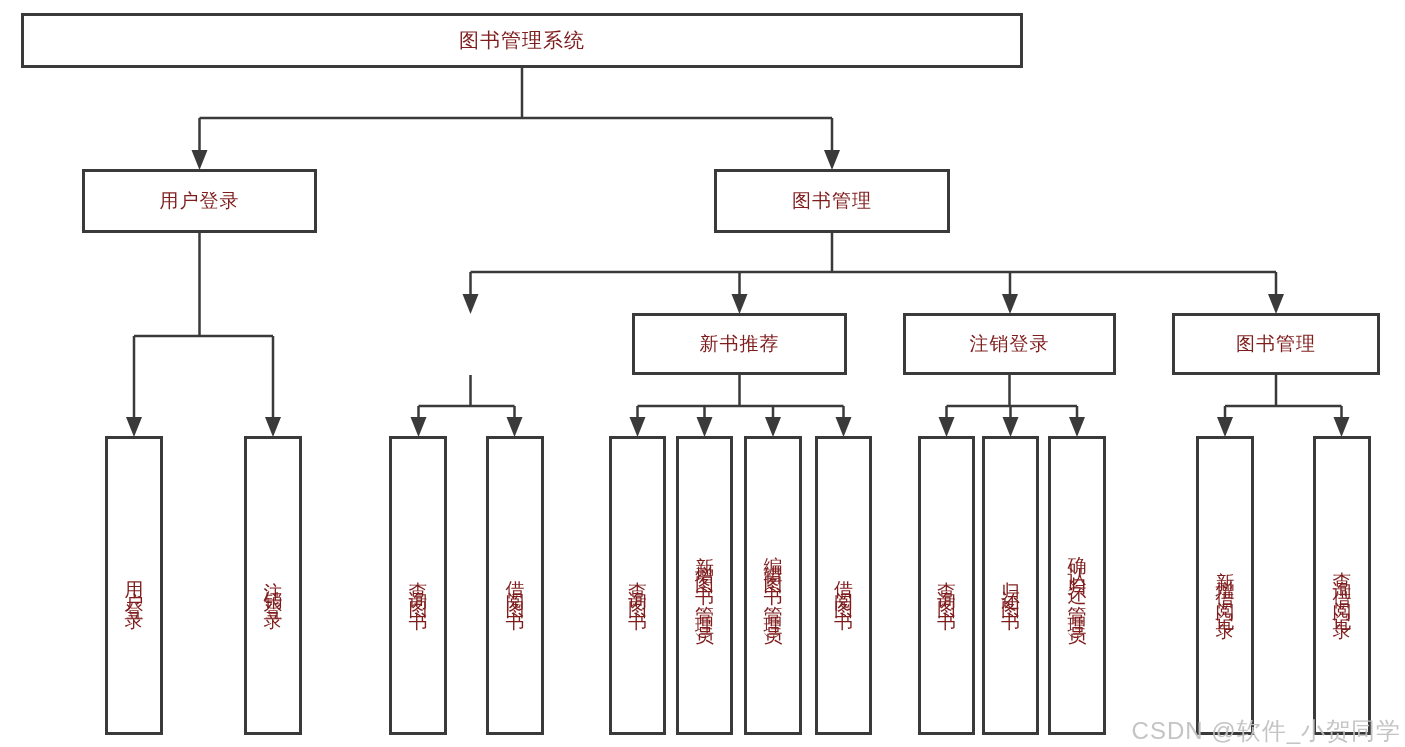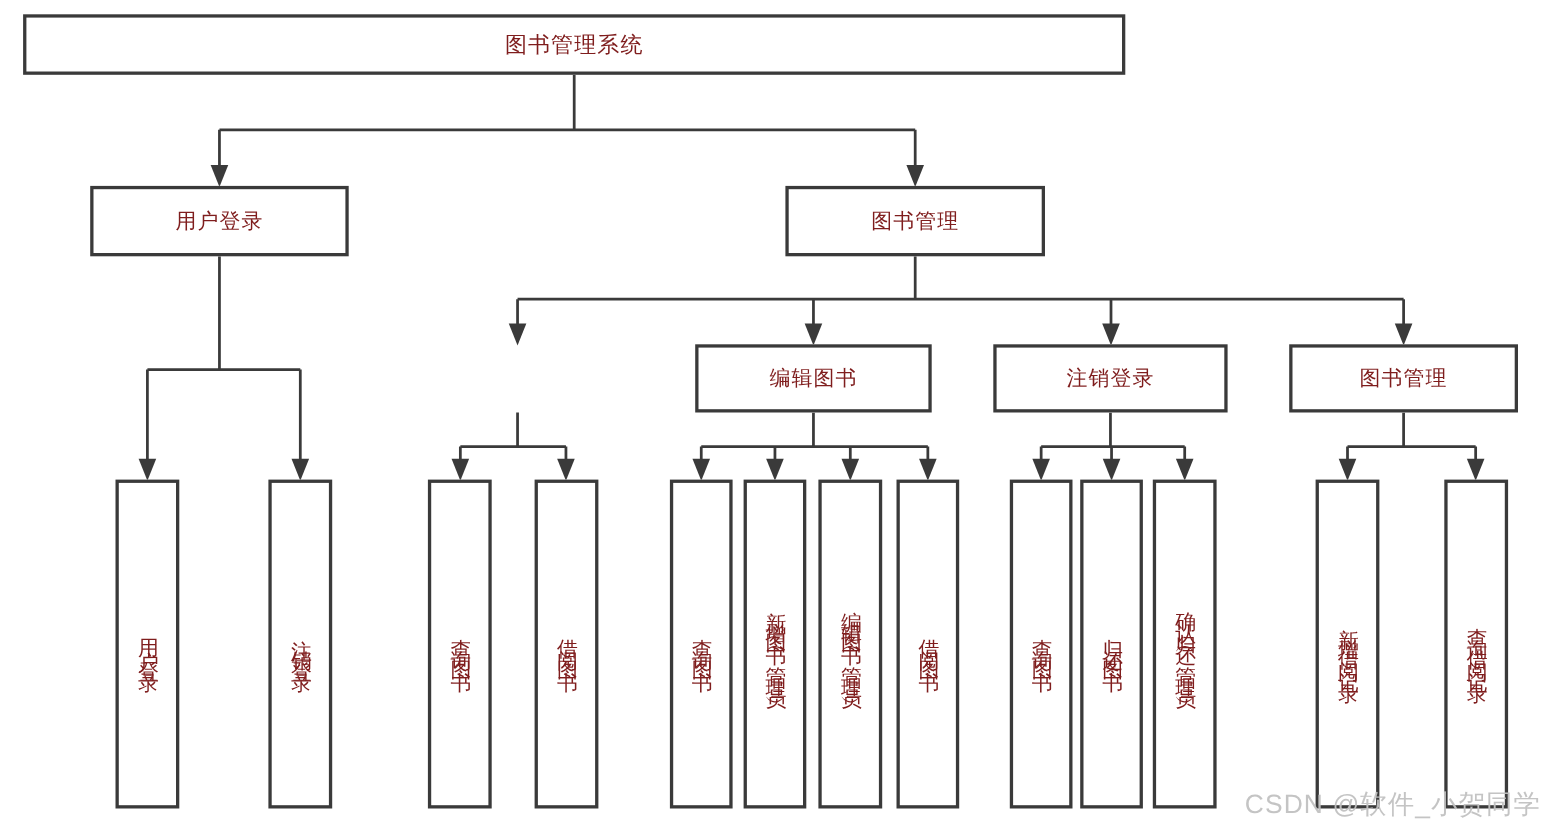--- a/index.html
+++ b/index.html
@@ -94,21 +94,21 @@
   </div>
 
   <div class="node h" style="left:82px;top:169px;width:235px;height:64px">
     <span class="lbl">用户登录</span>
   </div>
   <div class="node h" style="left:714px;top:169px;width:236px;height:64px">
     <span class="lbl">图书管理</span>
   </div>
 
   <div class="node h" style="left:632px;top:313px;width:215px;height:62px">
-    <span class="lbl">编辑图书</span>
+    <span class="lbl">新书推荐</span>
   </div>
   <div class="node h" style="left:903px;top:313px;width:213px;height:62px">
     <span class="lbl">注销登录</span>
   </div>
   <div class="node h" style="left:1172px;top:313px;width:208px;height:62px">
     <span class="lbl">图书管理</span>
   </div>
 
   <div class="node v" style="left:105px;top:436px;width:58px;height:299px">
     <span class="lbl">用户登录</span>

